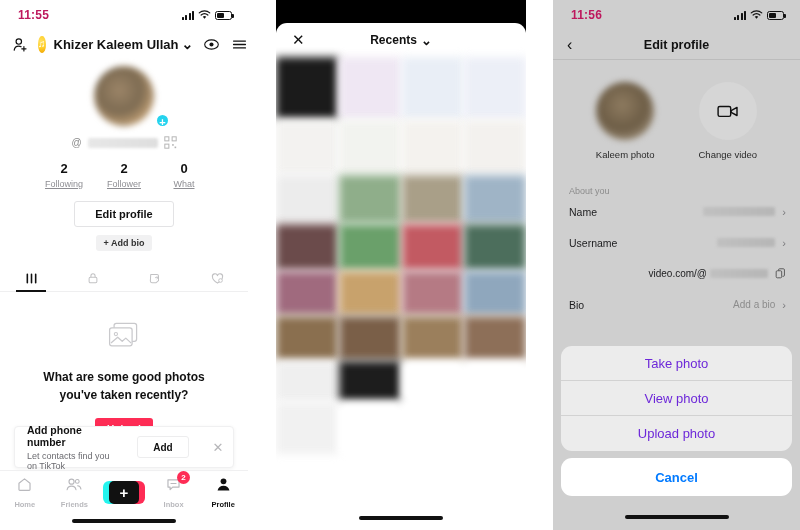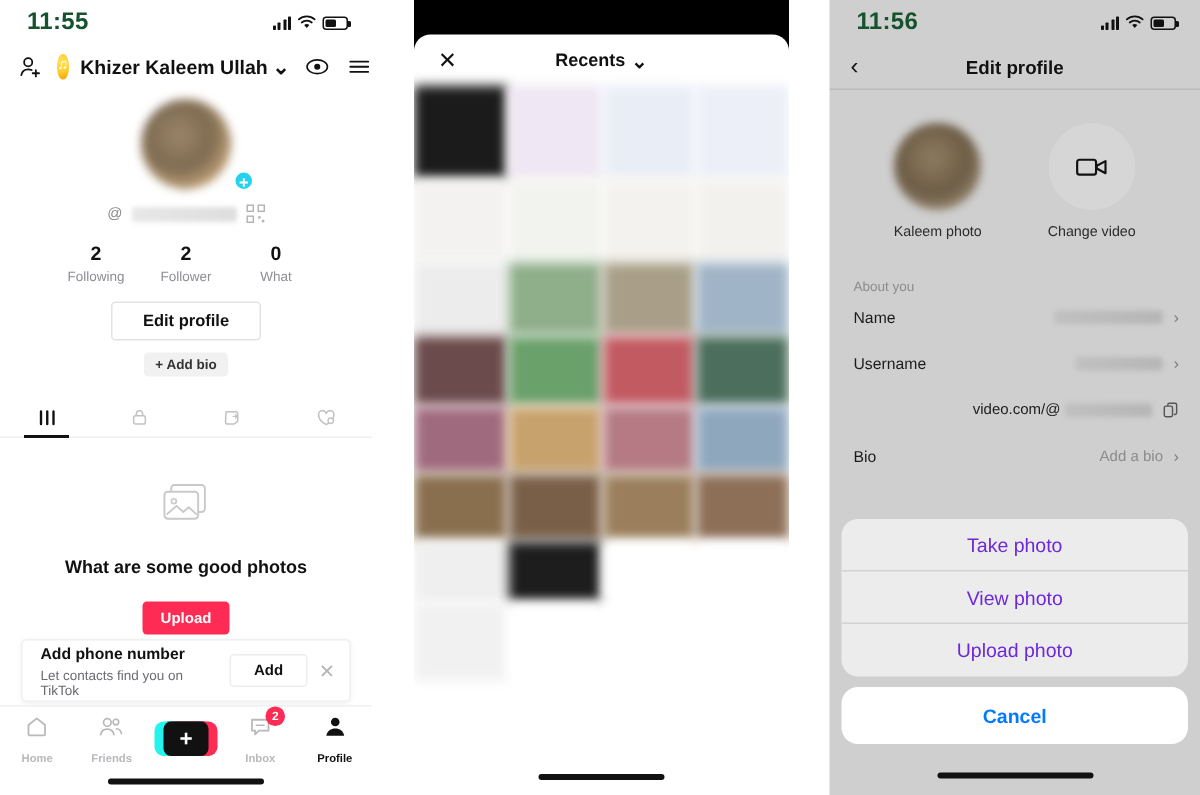--- a/index.html
+++ b/index.html
@@ -15,21 +15,21 @@
   .panel { position: absolute; top: 0; height: 530px; overflow: hidden; }
   .p1 { left: 0;   width: 248px; background:#fff; }
   .p2 { left: 276px; width: 250px; background:#fff; }
   .p3 { left: 553px; width: 247px; background:#cfcfcf; }
 
   
   .statusbar {
     height: 30px; display:flex; align-items:center;
     justify-content:space-between; padding: 0 16px 0 18px;
   }
-  .clock { font-size: 16px; font-weight: 700; color:#14532d; letter-spacing:.2px; }
+  .clock { font-size: 12px; font-weight: 700; color:#be185d; letter-spacing:.2px; }
   .sb-icons { display:flex; align-items:center; gap:4px; }
   .bars { display:flex; align-items:flex-end; gap:1.5px; height:9px; }
   .bars i { display:block; width:2px; background:#111; border-radius:.5px; }
   .bars i:nth-child(1){height:3px}.bars i:nth-child(2){height:5px}
   .bars i:nth-child(3){height:7px}.bars i:nth-child(4){height:9px}
   .batt { width:17px; height:9px; border:1.2px solid #111; border-radius:2.5px;
           position:relative; display:flex; align-items:center; padding:1px; }
   .batt::after{content:"";position:absolute;right:-3px;top:2.5px;width:1.6px;height:3.5px;
                background:#111;border-radius:0 1px 1px 0;}
   .batt b { display:block; height:100%; width:50%; background:#111; border-radius:1px; }
@@ -55,41 +55,41 @@
              border:2px solid #fff; font-weight:600; }
   .handle-row { display:flex; justify-content:center; align-items:center; gap:6px; margin-top:10px; }
   .at { font-size:10px; color:#8a8a8a; }
   .redact { background:linear-gradient(90deg,#e7e7e7,#dedede); border-radius:2px;
             filter: blur(1.6px); }
   .h-redact { width:70px; height:10px; }
   .qr { width:13px; height:13px; opacity:.55; }
   .stats { display:flex; justify-content:center; gap:0; margin-top:12px; }
   .stat { width:60px; text-align:center; }
   .stat .num { font-size:13px; font-weight:700; color:#111; }
-  .stat .lbl { font-size:9px; color:#8e8e93; margin-top:3px; }
+  .stat .lbl { font-size:9px; color:#8e8e93; margin-top:3px;text-decoration:underline; }
   .edit-btn { margin:12px auto 0; width:100px; height:26px; border:1px solid #e3e3e5;
               border-radius:3px; display:flex; align-items:center; justify-content:center;
               font-size:11px; font-weight:700; color:#111; background:#fff; }
   .bio-btn { margin:8px auto 0; width:fit-content; background:#f1f1f2; border-radius:3px;
              font-size:9px; color:#333; padding:3px 8px; font-weight:600; }
   .tabs { display:flex; margin-top:14px; border-bottom:1px solid #efeff0; }
   .tab { flex:1; height:26px; display:flex; align-items:center; justify-content:center;
          position:relative; color:#c2c2c4; }
   .tab.active { color:#111; }
   .tab.active::after { content:""; position:absolute; bottom:-1px; left:50%; transform:translateX(-50%);
                        width:30px; height:2px; background:#111; }
   .empty { padding:28px 20px 0; text-align:center; }
   .empty .ph { width:36px; height:30px; margin:0 auto 14px; }
   .empty p { font-size:12px; font-weight:700; color:#111; line-height:1.5; }
   .upload-btn { margin:14px auto 0; width:58px; height:22px; border-radius:3px;
                 display:flex; align-items:center; justify-content:center;
                 font-size:10px; font-weight:700; color:#fff; }
   .banner { position:absolute; left:14px; right:14px; bottom:62px; background:#fff;
             border:1px solid #f0f0f1; border-radius:4px; height:42px;
-            display:flex; align-items:center; padding:0 6px 0 12px; gap:4px;
+            display:flex; align-items:center; padding:0 6px 0 12px; gap:20px;
             box-shadow:0 1px 4px rgba(0,0,0,.06); }
   .banner .txt { flex:1; }
   .banner .t1 { font-size:10.5px; font-weight:700; color:#111; }
   .banner .t2 { font-size:9px; color:#6b6b70; margin-top:3px; }
   .banner .add { width:52px; height:22px; border:1px solid #ededee; border-radius:3px;
                  display:flex; align-items:center; justify-content:center;
                  font-size:10px; font-weight:700; color:#111; }
   .banner .x { width:18px; text-align:center; color:#b6b6b9; font-size:13px; }
   .navbar { position:absolute; left:0; right:0; bottom:16px; height:44px;
             border-top:1px solid #f0f0f1; display:flex; align-items:center; }
@@ -270,20 +270,21 @@
     </div>
 
     <div class="empty">
       <svg class="ph" viewBox="0 0 40 32">
         <rect x="9" y="3" width="25" height="20" rx="2.5" stroke="#c9c9cc" stroke-width="1.4" fill="none"></rect>
         <rect x="4" y="8" width="25" height="20" rx="2.5" stroke="#c9c9cc" stroke-width="1.4" fill="#fff"></rect>
         <circle cx="11" cy="15" r="1.8" stroke="#c9c9cc" stroke-width="1.2" fill="none"></circle>
         <path d="M5.5 25 13 18.5l5 4.5 4-3.5 6 5.5" stroke="#c9c9cc" stroke-width="1.4" fill="none" stroke-linejoin="round"></path>
       </svg>
       <p>What are some good photos</p>
+      <p>you've taken recently?</p>
       <div class="upload-btn" style="background:#fe2c55">Upload</div>
     </div>
 
     <div class="banner">
       <div class="txt">
         <div class="t1">Add phone number</div>
         <div class="t2">Let contacts find you on TikTok</div>
       </div>
       <div class="add">Add</div>
       <div class="x">✕</div>

